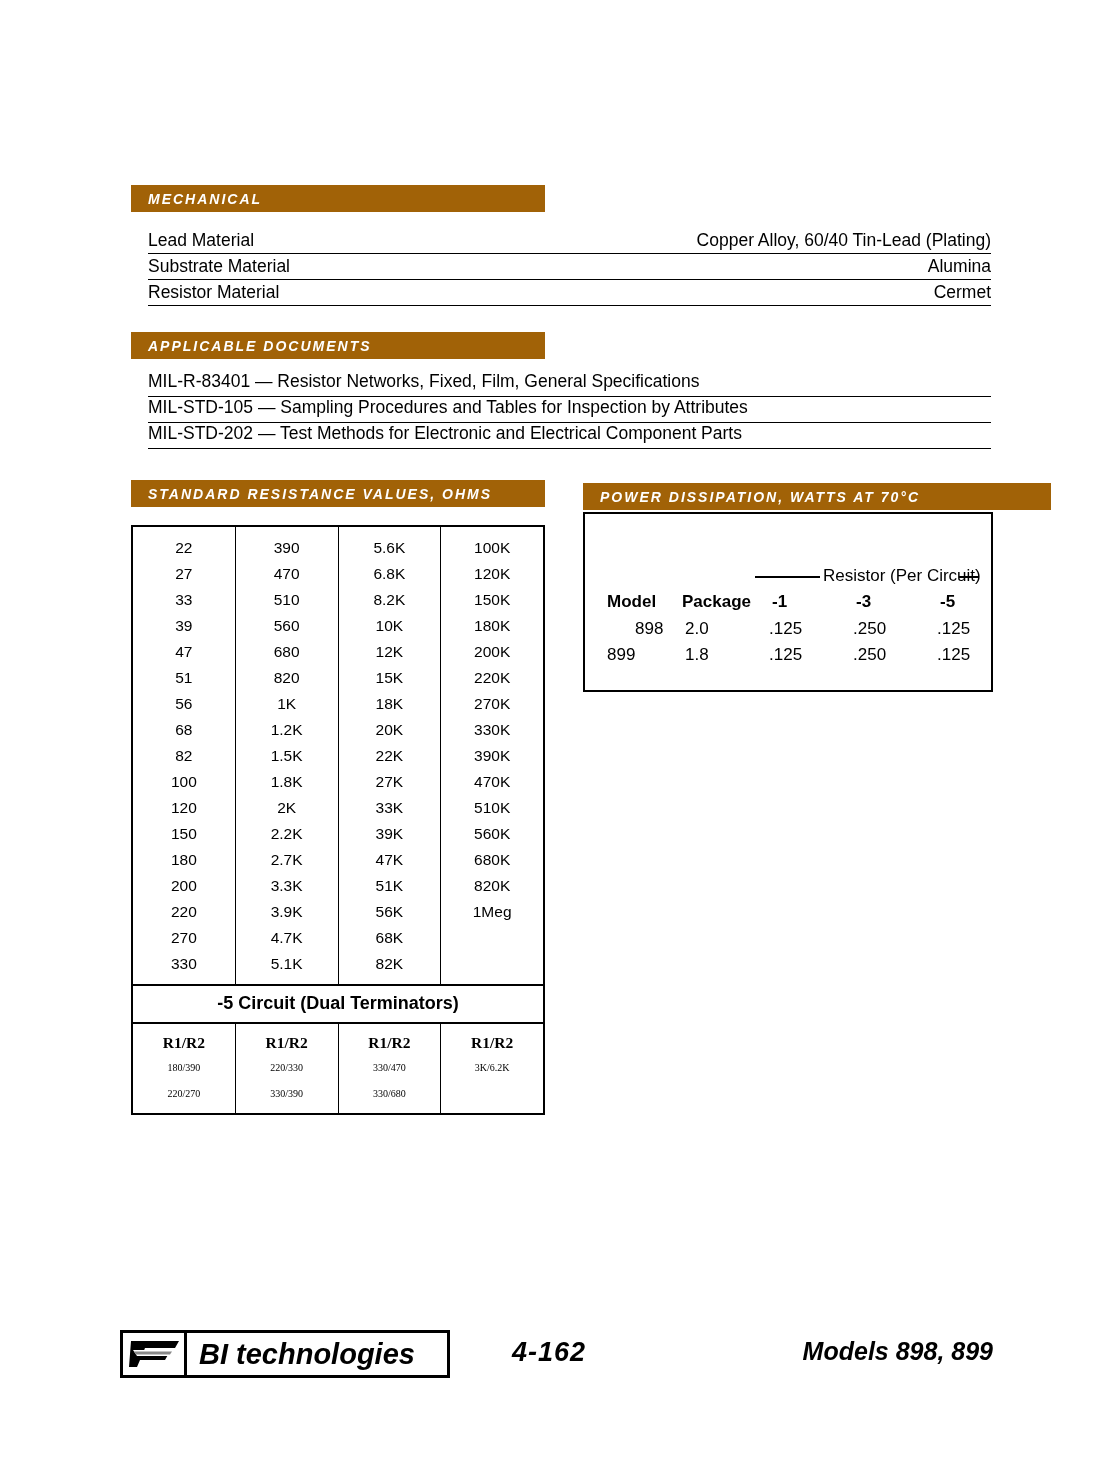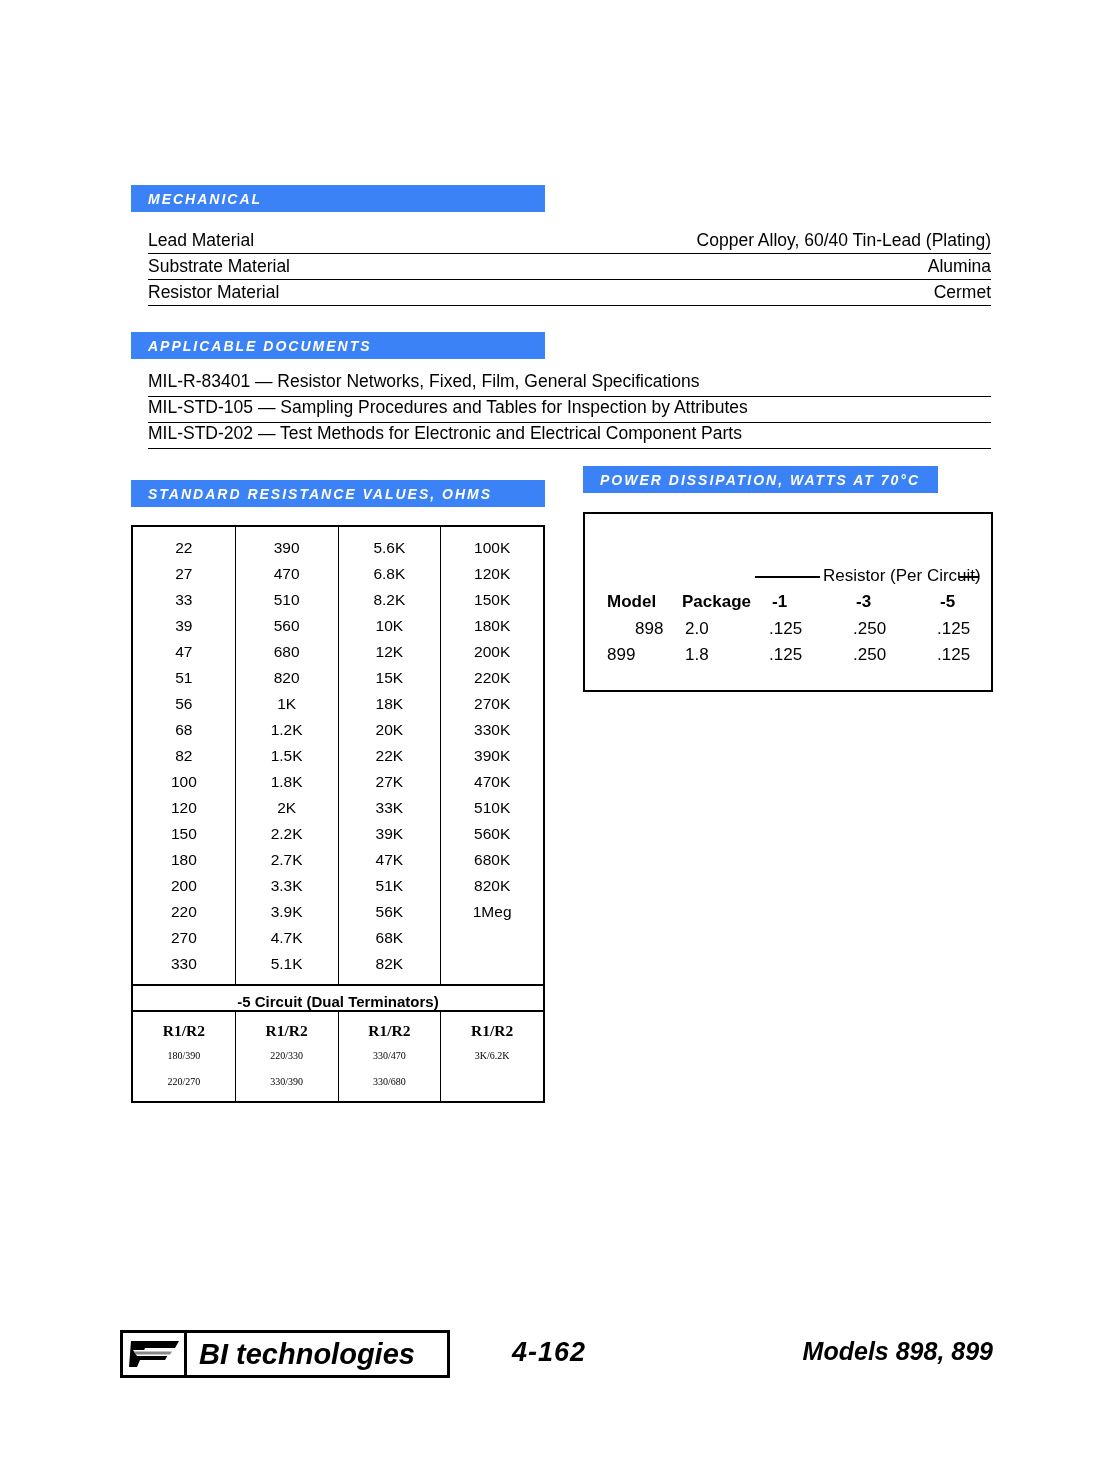--- a/index.html
+++ b/index.html
@@ -18,21 +18,21 @@
   .page {
     position: absolute;
     left: 0; top: 0;
     width: 1097px;
     height: 1466px;
   }
 
   
   .bar {
     position: absolute;
-    background: #3b82f6;
+    background: #a16207;
     color: #ffffff;
     font-weight: bold;
     font-size: 14px;
     letter-spacing: 2.0px;
     display: flex;
     align-items: center;
     padding-left: 17px;
     box-sizing: border-box;
     font-style: italic;
   }
@@ -87,24 +87,24 @@
     padding: 8px 0 7px 0;
   }
   .res-col:last-child { border-right: none; }
   .res-col .cell {
     font-size: 15.5px;
     text-align: center;
     height: 26px;
     line-height: 26px;
   }
   .res-sub-title {
-    font-size: 15px;
-    font-weight: bold;
-    text-align: center;
-    padding: 7px 0 0 0;
+    font-size: 18px;
+    font-weight: bold;
+    text-align: center;
+    padding: 7px 0 8px 0;
     border-top: 2px solid #000;
     border-bottom: 2px solid #000;
   }
   .dual-grid { display: flex; }
   .dual-col {
     flex: 1 1 0;
     border-right: 1.5px solid #000;
     box-sizing: border-box;
     padding: 6px 0 6px 0;
     font-family: Liberation Serif, serif;
@@ -342,21 +342,21 @@
         <div class="cell">330/680</div>
       </div>
       <div class="dual-col">
         <div class="head">R1/R2</div>
         <div class="cell">3K/6.2K</div>
         <div class="cell"></div>
       </div>
     </div>
   </div>
 
-  <div class="bar" style="left:583px; top:466px; width:355px; height:27px;">
+  <div class="bar" style="left:583px; top:483px; width:468px; height:27px;">
     <span>POWER DISSIPATION, WATTS AT 70°C</span>
   </div>
 
   <div class="pow-table" style="left:583px; top:512px;">
     <div class="pow-inner">
 
       <div style="position:absolute; left:170px; top:62px; width:65px; height:1.5px; background:#000;"></div>
       <div class="pow-span" style="left:238px; top:52px;">Resistor (Per Circuit)</div>
       <div style="position:absolute; left:374px; top:62px; width:20px; height:1.5px; background:#000;"></div>
 

